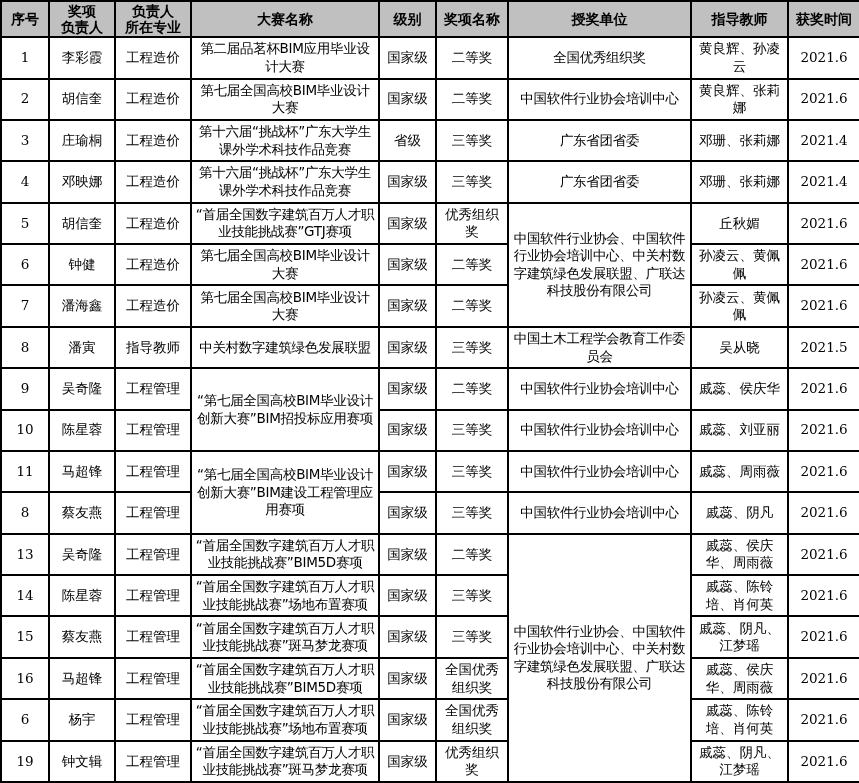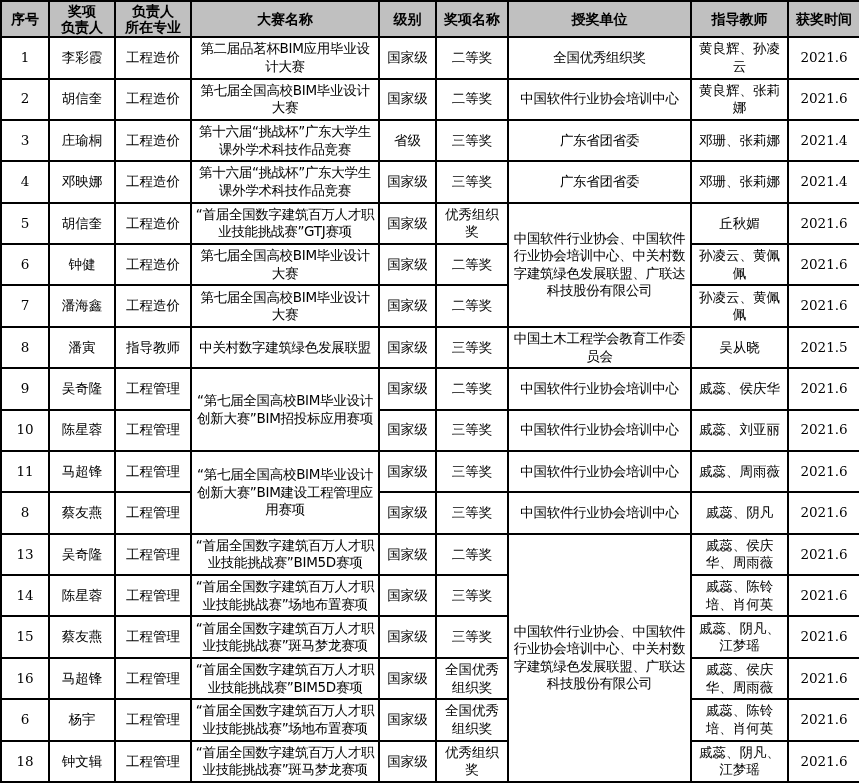--- a/index.html
+++ b/index.html
@@ -255,21 +255,21 @@
           <td class="col-index">6</td>
           <td class="col-leader">杨宇</td>
           <td class="col-major">工程管理</td>
           <td class="col-competition">“首届全国数字建筑百万人才职业技能挑战赛”场地布置赛项</td>
           <td class="col-level">国家级</td>
           <td class="col-award">全国优秀组织奖</td>
           <td class="col-teachers">戚蕊、陈铃培、肖何英</td>
           <td class="col-date">2021.6</td>
         </tr>
         <tr>
-          <td class="col-index">18</td>
+          <td class="col-index">19</td>
           <td class="col-leader">钟文辑</td>
           <td class="col-major">工程管理</td>
           <td class="col-competition">“首届全国数字建筑百万人才职业技能挑战赛”斑马梦龙赛项</td>
           <td class="col-level">国家级</td>
           <td class="col-award">优秀组织奖</td>
           <td class="col-teachers">戚蕊、阴凡、江梦瑶</td>
           <td class="col-date">2021.6</td>
         </tr>
       </tbody>
   </table>

